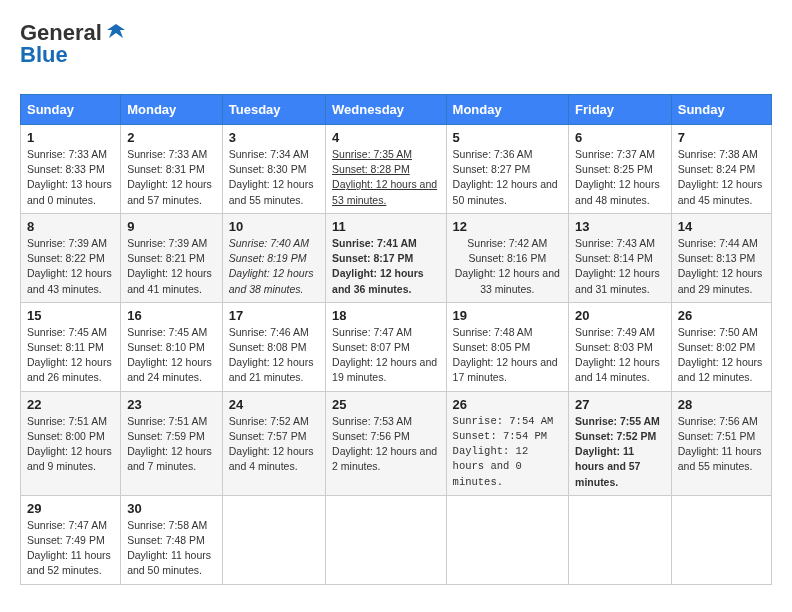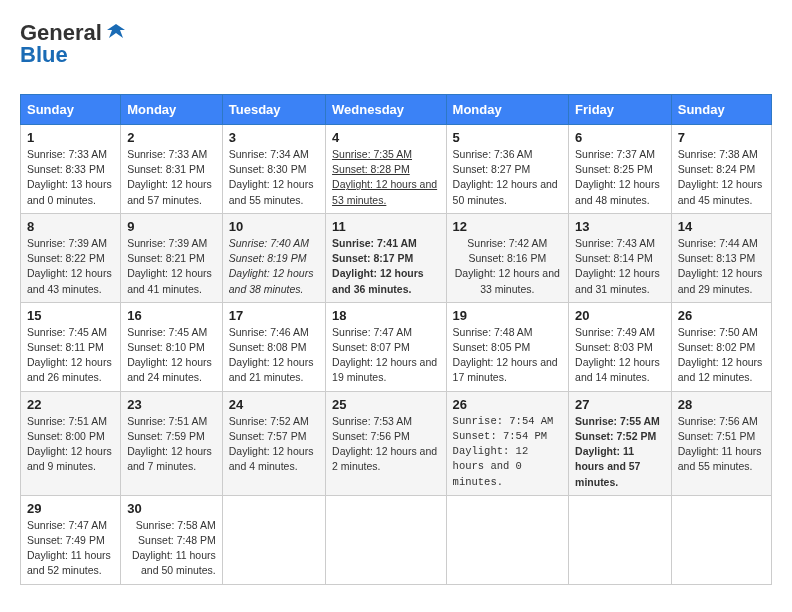--- a/index.html
+++ b/index.html
@@ -283,21 +283,21 @@
       </tr>
       <tr>
         <td>
           <span class="day-num">29</span>
           <div class="day-detail" style="white-space: pre-line;">Sunrise: 7:47 AM
 Sunset: 7:49 PM
 Daylight: 11 hours and 52 minutes.</div>
         </td>
         <td>
           <span class="day-num">30</span>
-          <div class="day-detail" style="white-space: pre-line; text-align: right;">Sunrise: 7:58 AM
+          <div class="day-detail" style="white-space: pre-line;">Sunrise: 7:58 AM
 Sunset: 7:48 PM
 Daylight: 11 hours and 50 minutes.</div>
         </td>
         <td class="empty-cell"></td>
         <td class="empty-cell"></td>
         <td class="empty-cell"></td>
         <td class="empty-cell"></td>
         <td class="empty-cell"></td>
       </tr>
     </tbody>

